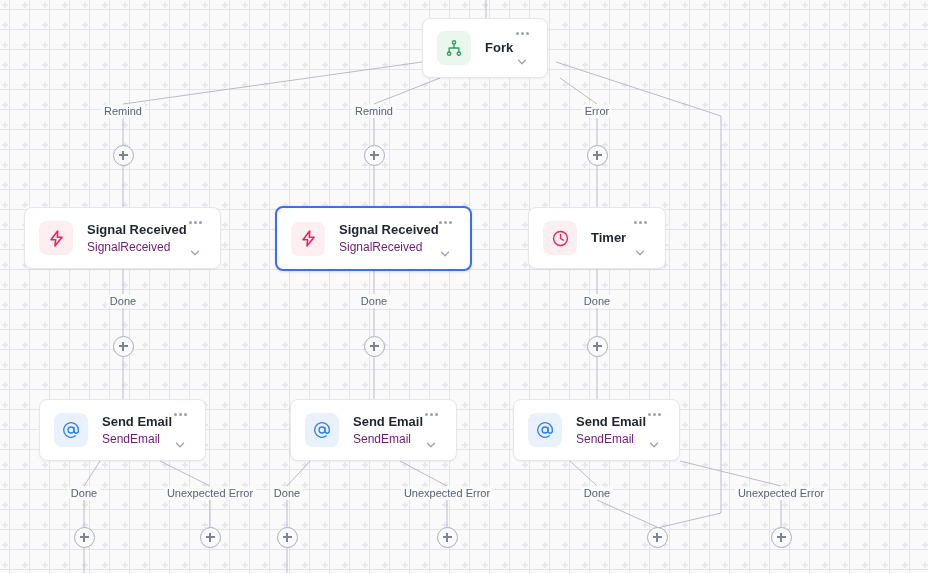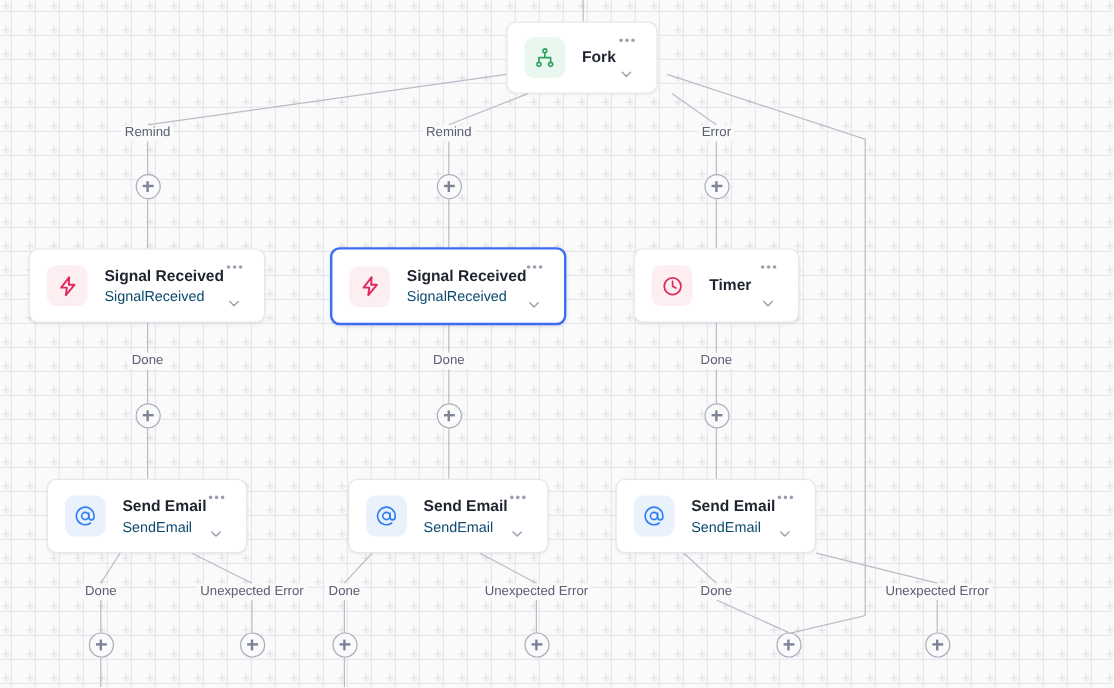--- a/index.html
+++ b/index.html
@@ -71,21 +71,21 @@
   }
   .node-title {
     font-size: 13px;
     font-weight: bold;
     color: #1f2430;
     line-height: 16px;
     white-space: nowrap;
   }
   .node-subtitle {
     font-size: 12px;
-    color: #0c4a6e;
+    color: #701a75;
     line-height: 16px;
     margin-top: 1px;
     white-space: nowrap;
   }
   .node-actions {
     width: 34px;
     height: 100%;
     margin-right: 8px;
     display: flex;
     flex-direction: column;

